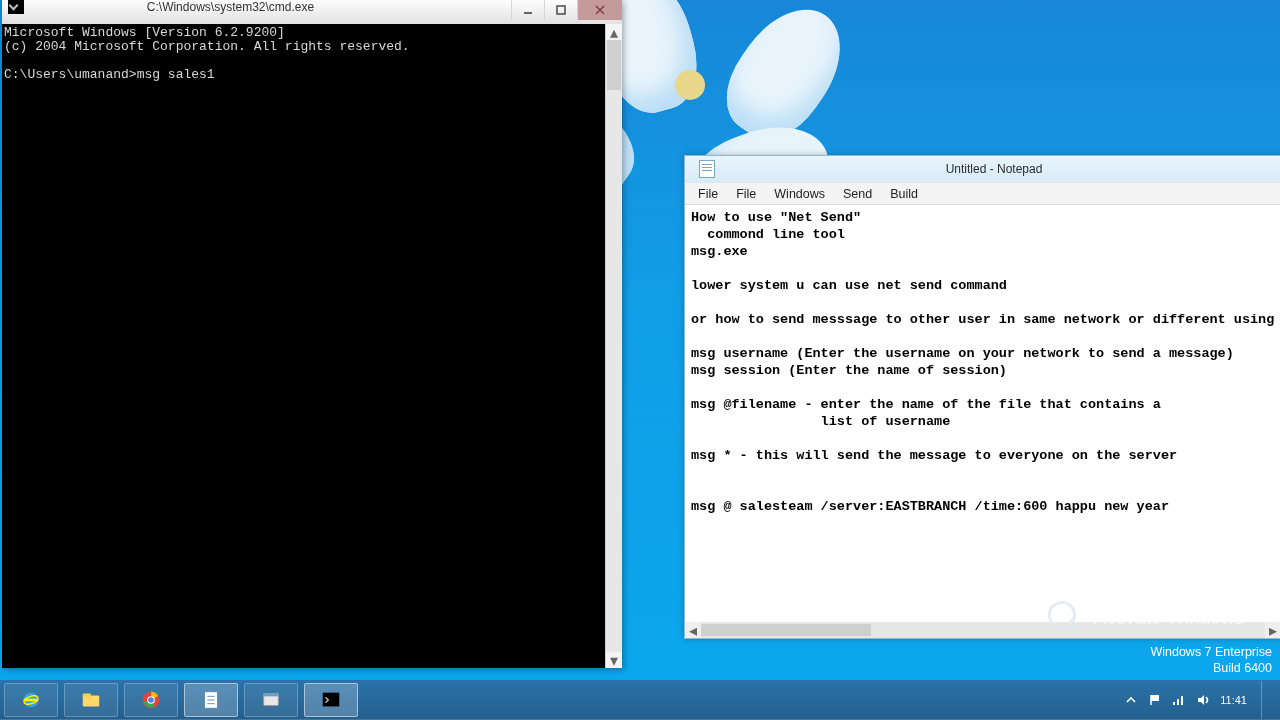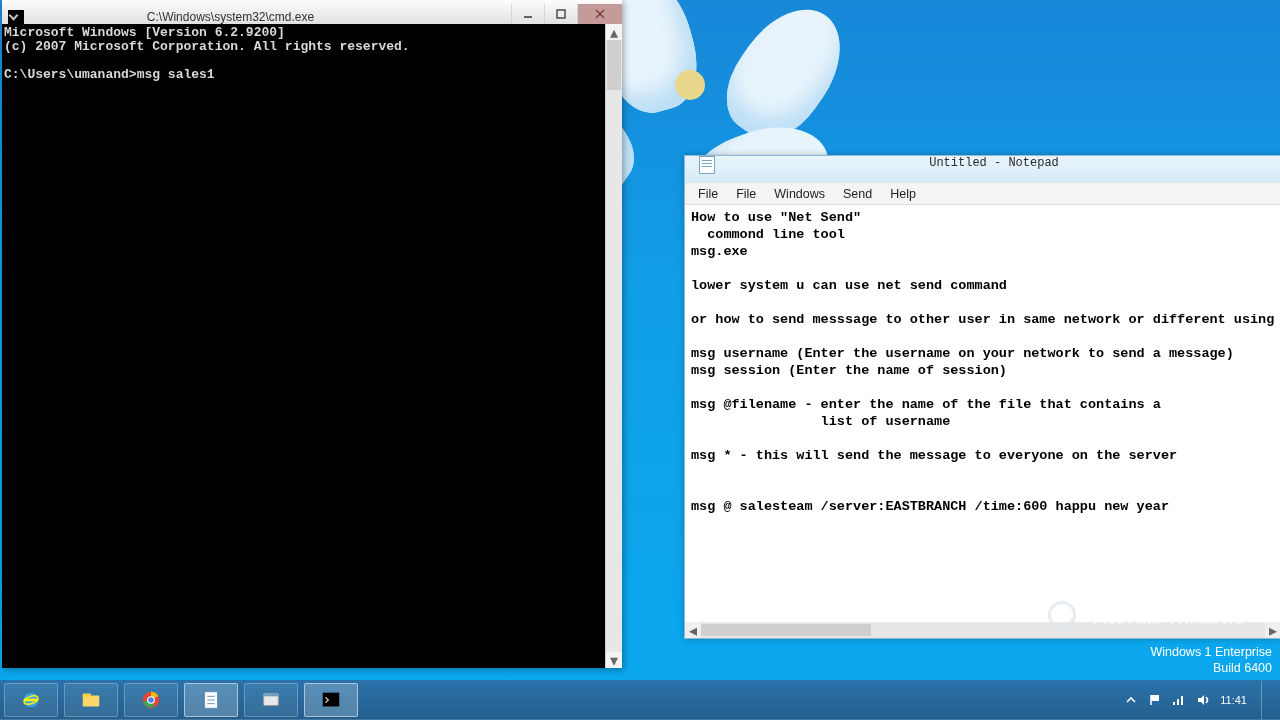--- a/index.html
+++ b/index.html
@@ -49,21 +49,21 @@
     height: 668px;
     background: #eaeaea;
     box-shadow: 2px 2px 6px rgba(0,0,0,.3);
     display: flex;
     flex-direction: column;
   }
   .cmd-titlebar {
     height: 24px;
     background: linear-gradient(#fdfdfd, #e1e1e1);
     display: flex;
-    align-items: flex-end;
+    align-items: flex-start;
     font-size: 12px;
     color: #333;
   }
   .cmd-icon {
     width: 16px; height: 14px;
     display: inline-block;
     background: #000;
     margin: 0 6px;
     position: relative;
   }
@@ -91,21 +91,21 @@
     flex: 1;
     background: #000;
     color: #c0c0c0;
     font-family: Consolas, "Courier New", monospace;
     font-size: 13px;
     line-height: 14px;
     padding: 2px 2px;
     white-space: pre;
     overflow: hidden;
   }
-  .cmd-body .bright { font-weight: bold; color: #d8d8d8; }
+  .cmd-body .bright { font-weight: normal; color: #d8d8d8; }
   .cmd-scroll {
     width: 16px;
     background: #efefef;
     display: flex; flex-direction: column;
     border-left: 1px solid #cfcfcf;
   }
   .cmd-scroll .arrow {
     height: 16px;
     display: flex; align-items: center; justify-content: center;
     background: #f4f4f4;
@@ -126,24 +126,23 @@
     width: 596px;
     height: 482px;
     background: #fff;
     box-shadow: 0 0 6px rgba(0,0,0,.25);
     display: flex; flex-direction: column;
     border: 1px solid #8eb9d4;
   }
   .np-titlebar {
     height: 26px;
     background: linear-gradient(#e9f4fb, #d7ebf8);
-    display: flex; align-items: flex-start;
+    display: flex; align-items: center;
     font-size: 12px; color: #2b2b2b;
     padding-left: 14px;
-    font-family: Liberation Mono, monospace;
   }
   .np-icon {
     width: 14px; height: 16px;
     background: #fff; border: 1px solid #7aa6c2;
     margin-right: 6px;
     position: relative;
   }
   .np-icon::before { content: ""; position: absolute; left: 2px; right: 2px; top: 3px; height: 1px; background: #7aa6c2; box-shadow: 0 3px 0 #7aa6c2, 0 6px 0 #7aa6c2; }
   .np-title { flex: 1; text-align: center; padding-right: 14px; }
   .np-menu {
@@ -275,21 +274,21 @@
     </div>
     <div class="winbtn close">
       <svg viewBox="0 0 10 10">
           <line x1="1" y1="1" x2="9" y2="9" stroke="#7a3b3b" stroke-width="1.5"></line>
           <line x1="9" y1="1" x2="1" y2="9" stroke="#7a3b3b" stroke-width="1.5"></line>
         </svg>
     </div>
   </div>
   <div class="cmd-body-wrap">
     <div class="cmd-body"><span class="bright">Microsoft Windows [Version 6.2.9200]</span>
-<span class="bright">(c) 2007 Microsoft Corporation. All rights reserved.</span>
+<span class="bright">(c) 2004 Microsoft Corporation. All rights reserved.</span>
 
 <span class="bright"><span>C:\Users\umanand&gt;</span><span>msg sales1</span></span></div>
     <div class="cmd-scroll">
       <div class="arrow">▴</div>
       <div class="track">
           <div class="thumb"></div>
         </div>
       <div class="arrow">▾</div>
     </div>
   </div>
@@ -298,21 +297,21 @@
 <div class="notepad-window">
   <div class="np-titlebar">
     <span class="np-icon"></span>
     <span class="np-title">Untitled - Notepad</span>
   </div>
   <div class="np-menu">
     <span>File</span>
     <span>File</span>
     <span>Windows</span>
     <span>Send</span>
-    <span>Help</span>
+    <span>Build</span>
   </div>
   <div class="np-body-wrap">
     <div class="np-body">How to use "Net Send"
   commond line tool
 msg.exe
 
 lower system u can use net send command
 
 or how to send messsage to other user in same network or different using cmd
 
@@ -340,21 +339,21 @@
   <div class="mag">
     <div class="circ"></div>
       <div class="hand"></div>
   </div>
   <div>
     <div>Activate Windows</div>
   </div>
 </div>
 
 <div class="edition">
-  <div>Windows 1 Enterprise</div>
+  <div>Windows 7 Enterprise</div>
   <div>Build 6400</div>
 </div>
 
 <div class="taskbar">
   <div class="tb-area">
     <div class="tb-btn">
       <svg viewBox="0 0 24 24">
           <circle cx="12" cy="12" r="8" fill="#3aa2e3"></circle>
           <path d="M4 12 h16" stroke="#fff200" stroke-width="3"></path>
           <ellipse cx="12" cy="12" rx="8" ry="4" fill="none" stroke="#fff200" stroke-width="1.5" transform="rotate(-20 12 12)"></ellipse>

